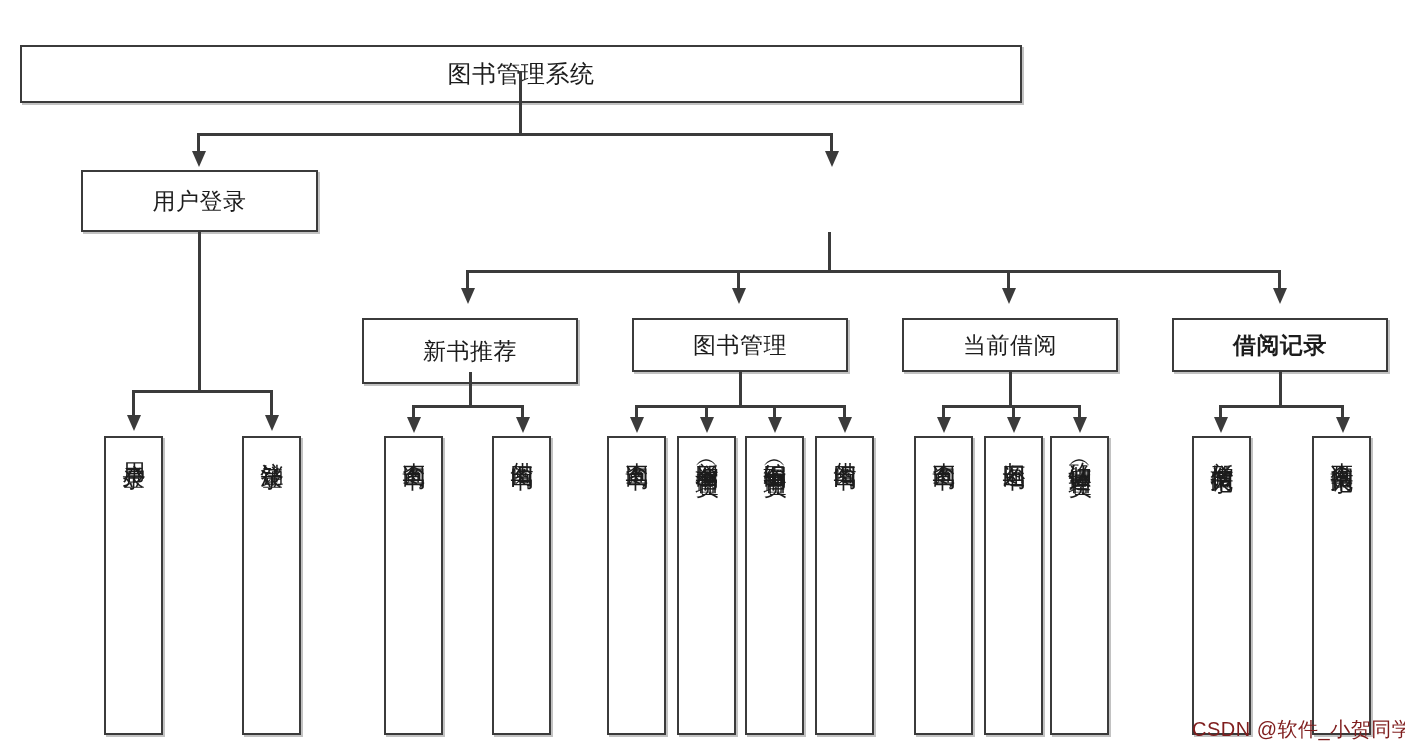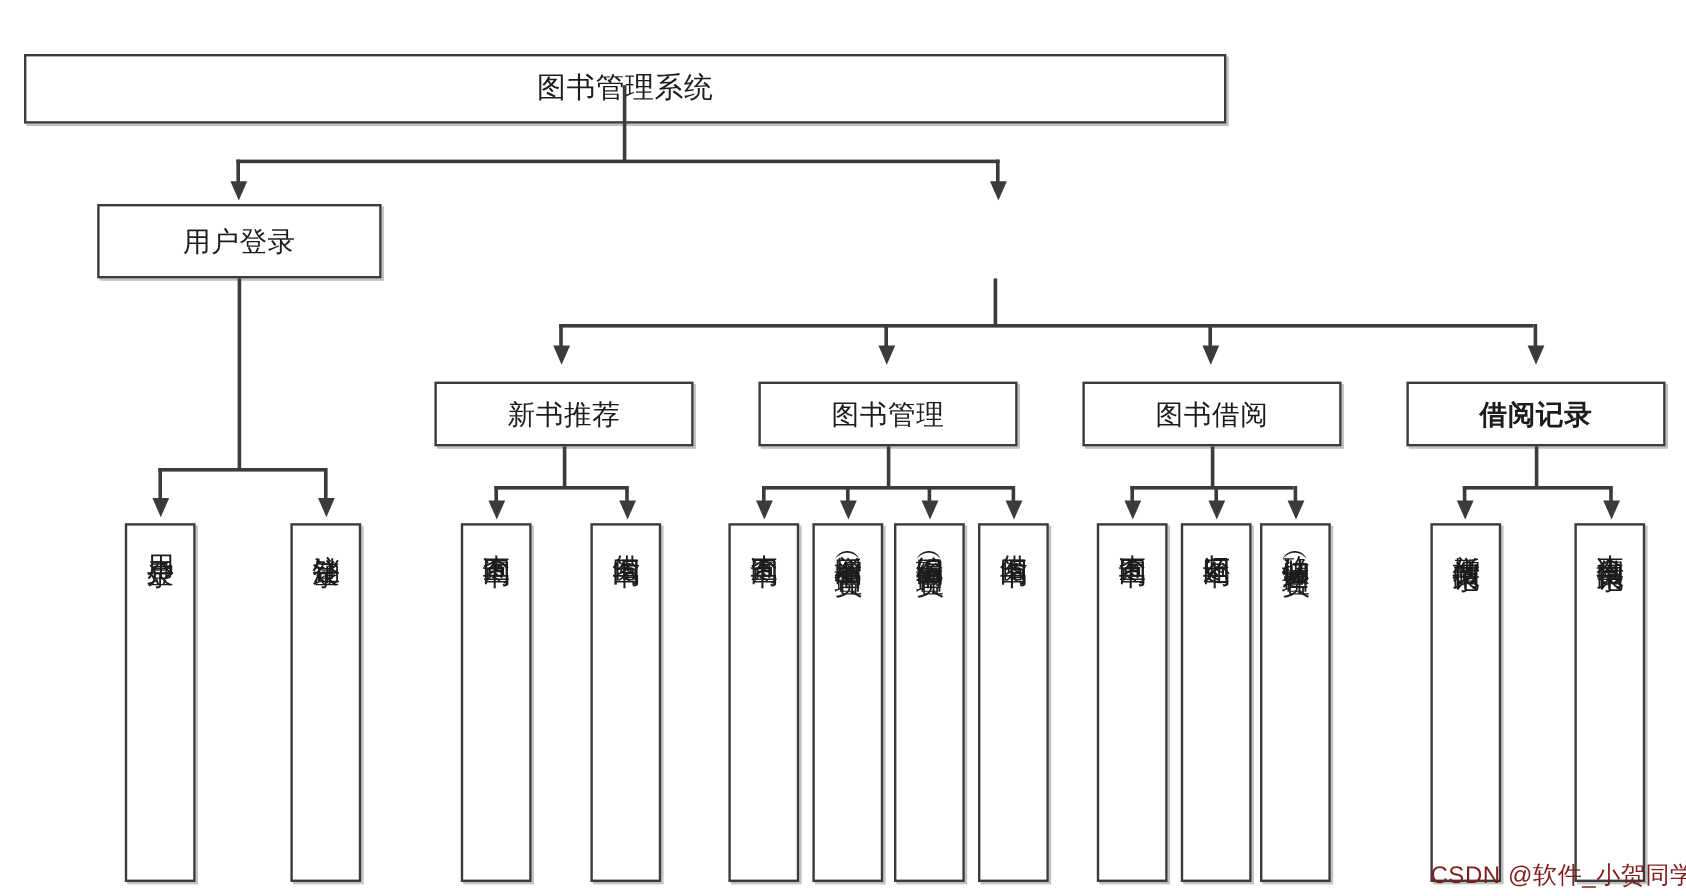--- a/index.html
+++ b/index.html
@@ -121,28 +121,28 @@
 
   <div class="vline" style="left:737px; top:270px; height:20px;"></div>
   <div class="arrow" style="left:732px; top:288px;"></div>
 
   <div class="vline" style="left:1007px; top:270px; height:20px;"></div>
   <div class="arrow" style="left:1002px; top:288px;"></div>
 
   <div class="vline" style="left:1278px; top:270px; height:20px;"></div>
   <div class="arrow" style="left:1273px; top:288px;"></div>
 
-  <div class="node h" style="left:362px; top:318px; width:216px; height:54px;">
+  <div class="node h" style="left:362px; top:318px; width:216px; height:66px;">
     <span class="label">新书推荐</span>
   </div>
   <div class="node h" style="left:632px; top:318px; width:216px; height:54px;">
     <span class="label">图书管理</span>
   </div>
   <div class="node h" style="left:902px; top:318px; width:216px; height:54px;">
-    <span class="label">图书借阅</span>
+    <span class="label">当前借阅</span>
   </div>
   <div class="node h" style="left:1172px; top:318px; width:216px; height:54px;font-weight:bold;">
     <span class="label">借阅记录</span>
   </div>
 
   <div class="vline" style="left:469px; top:372px; height:35px;"></div>
   <div class="hline" style="left:412px; top:405px; width:111px;"></div>
   <div class="vline" style="left:412px; top:405px; height:14px;"></div>
   <div class="arrow" style="left:407px; top:417px;"></div>
   <div class="vline" style="left:521px; top:405px; height:14px;"></div>

